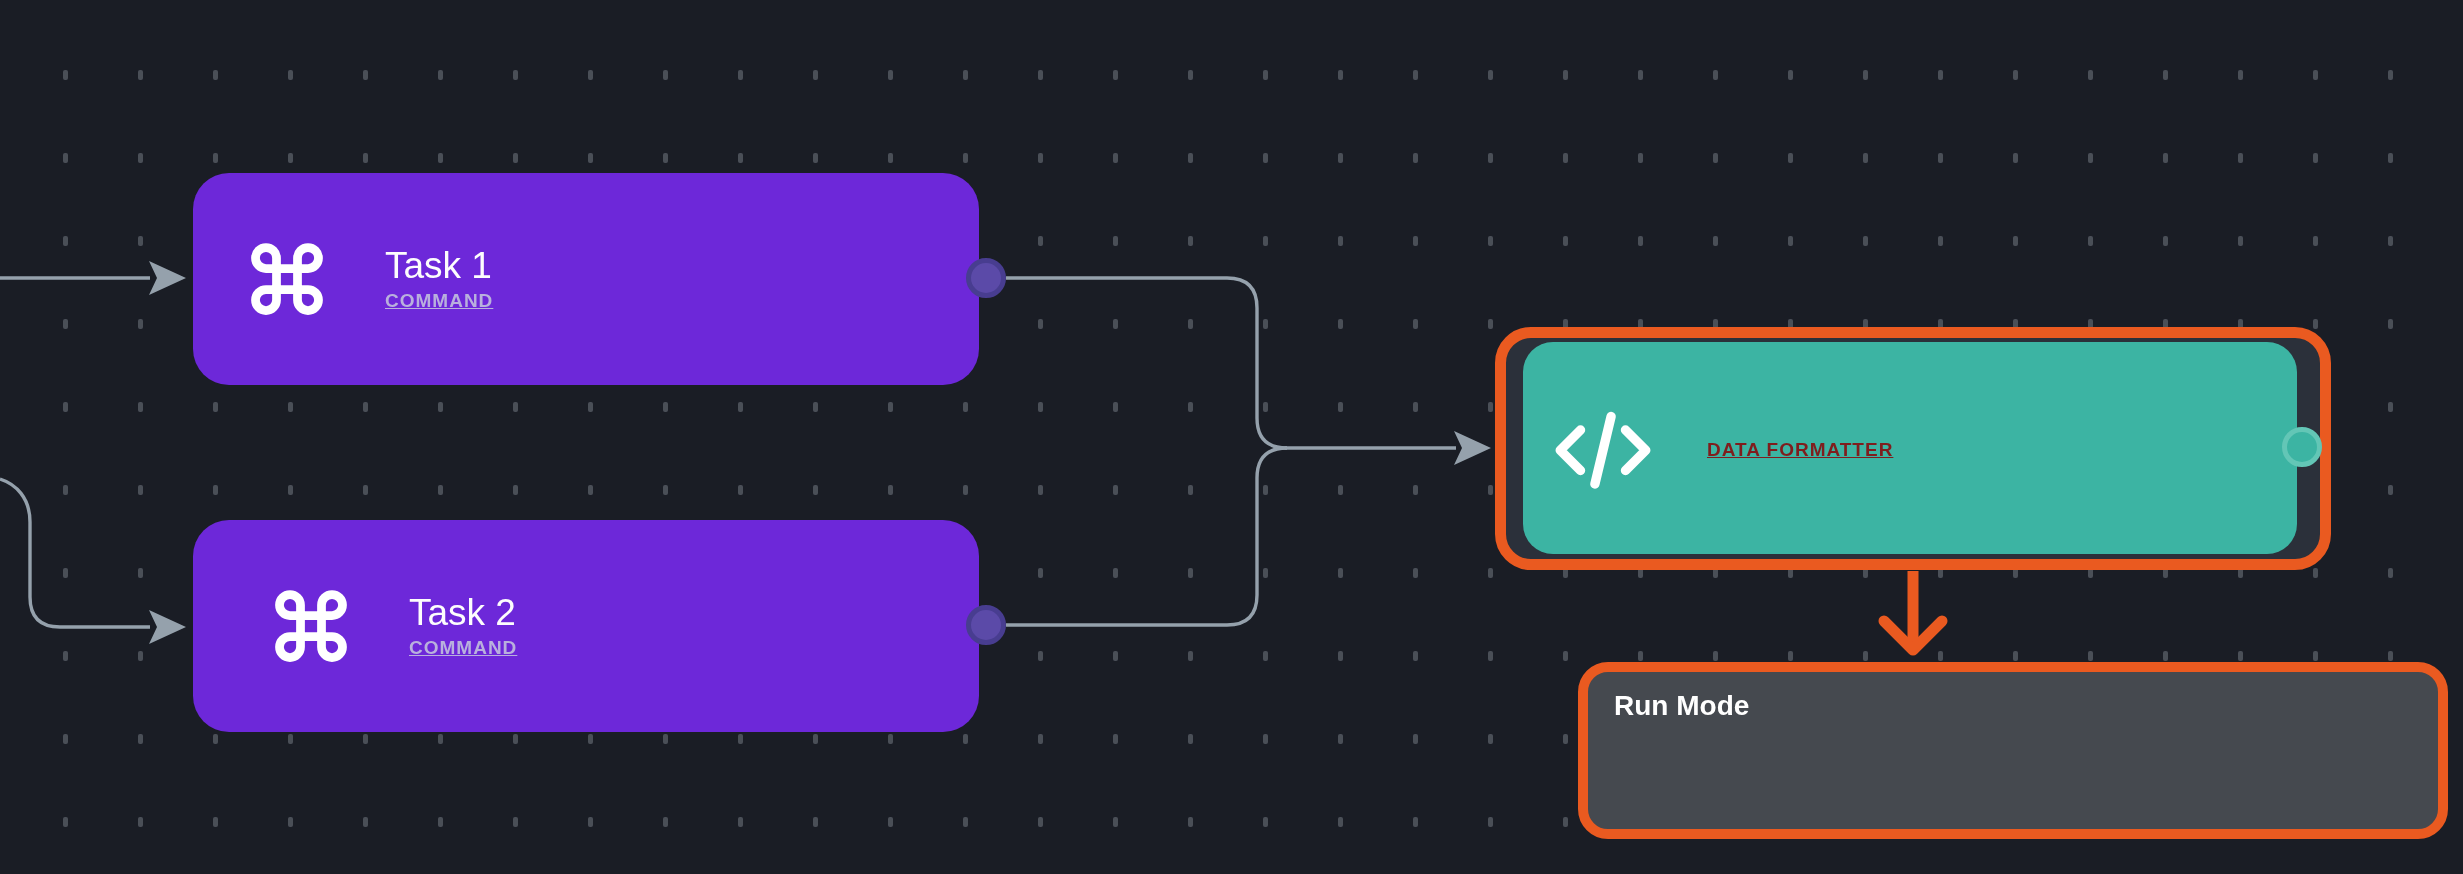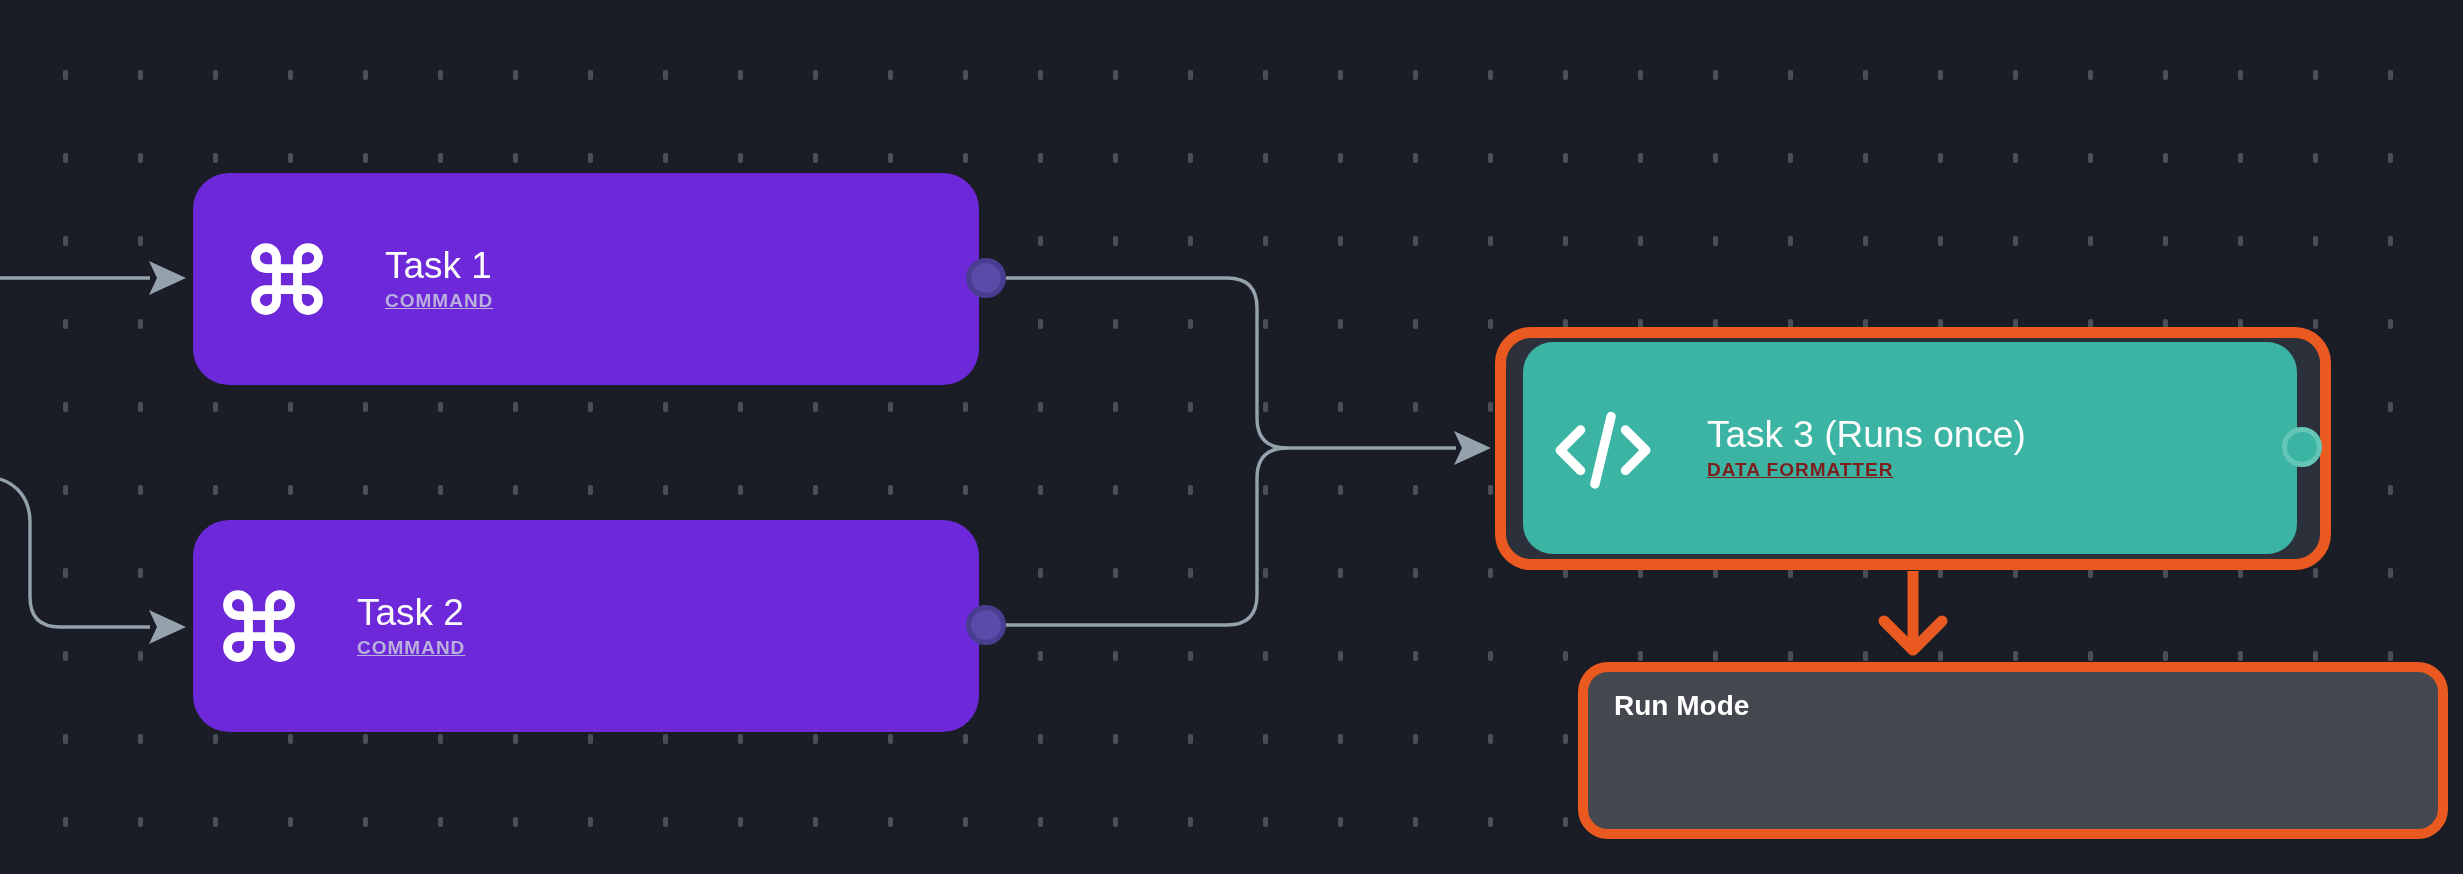--- a/index.html
+++ b/index.html
@@ -14,21 +14,21 @@
   .node.purple{background:#6d28d9;border-radius:36px;}
   .node.teal{background:#3cb4a3;border-radius:30px;}
   .node-icon{flex:0 0 auto;display:flex;align-items:center;justify-content:center;}
   .node-text{display:flex;flex-direction:column;}
   .node-title{font-size:37px;color:#fdfdfd;line-height:1.1;white-space:nowrap;}
   .node-sub{font-size:19px;font-weight:bold;letter-spacing:1px;margin-top:4px;white-space:nowrap;text-decoration:underline;}
   .purple .node-sub{color:#b9b0dd;}
   .teal .node-sub{color:#7f1d1d;}
 
   #task1{left:193px;top:173px;width:786px;height:212px;padding-left:52px;}
-  #task2{left:193px;top:520px;width:786px;height:212px;padding-left:24px;}
+  #task2{left:193px;top:520px;width:786px;height:212px;padding-left:76px;}
   #task3{left:1523px;top:342px;width:774px;height:212px;padding-left:26px;}
   #task1 .node-text,#task2 .node-text{margin-left:56px;}
   #task3 .node-text{margin-left:50px;}
 
   
   .port{position:absolute;width:40px;height:40px;border-radius:50%;box-sizing:border-box;z-index:5;}
   .port.purple-port{background:#5b4aa8;border:5px solid #483d90;}
   .port.teal-port{background:#3cb4a3;border:5px solid #63c6b6;}
   #port-task1{left:966px;top:258px;}
   #port-task2{left:966px;top:605px;}
@@ -125,21 +125,20 @@
 
   <div class="node teal" id="task3">
     <span class="node-icon">
       <svg width="108" height="108" viewBox="0 0 24 24" fill="none" stroke="#ffffff" stroke-width="2.1" stroke-linecap="round" stroke-linejoin="round">
         <polyline points="7 8 2.5 12.5 7 17"></polyline>
         <polyline points="17 8 21.5 12.5 17 17"></polyline>
         <line x1="13.8" y1="5" x2="10.2" y2="20"></line>
       </svg>
     </span>
     <span class="node-text">
-      <span class="node-title">Task 3 (Runs once)</span>
       <span class="node-sub">DATA FORMATTER</span>
     </span>
   </div>
   <span class="port teal-port" id="port-task3"></span>
 
   <div class="panel">
     <div class="panel-label">Run Mode</div>
   </div>
 
 </div>

